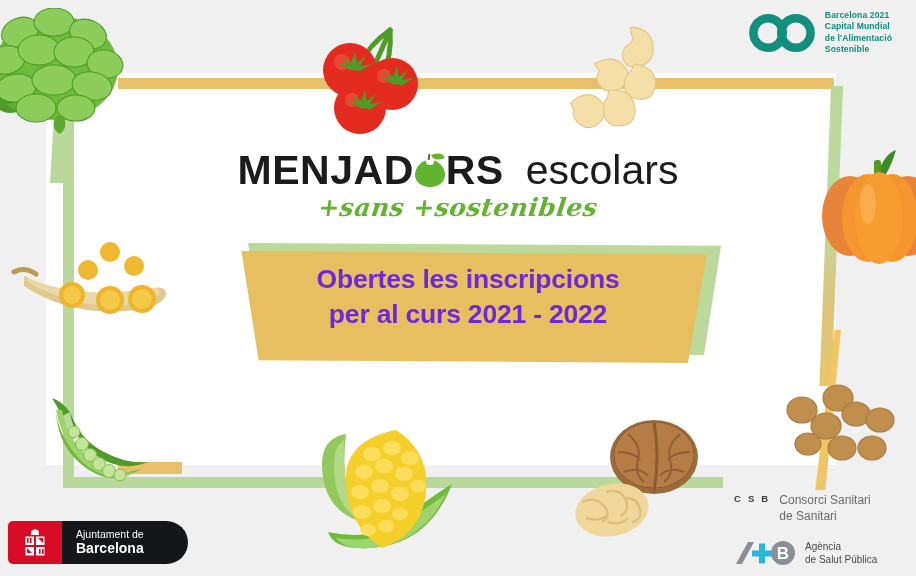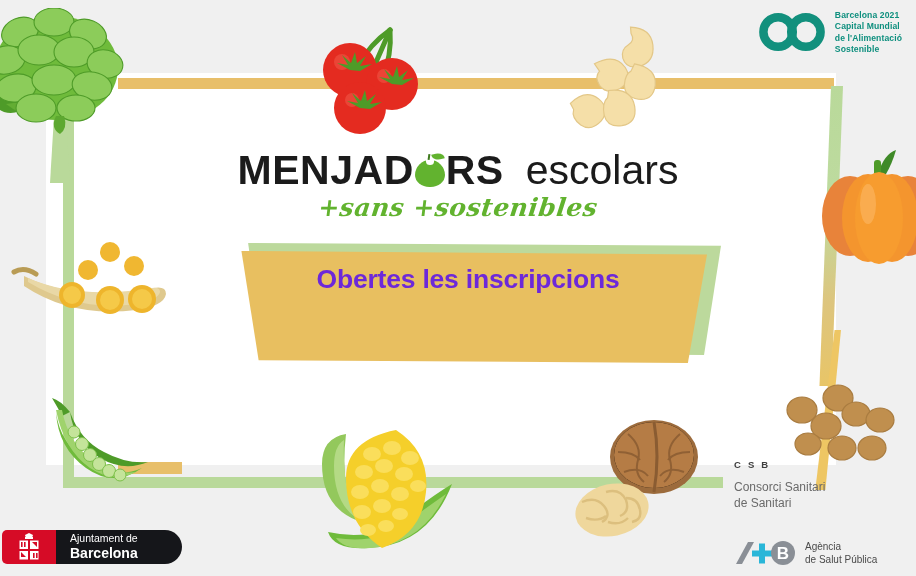--- a/index.html
+++ b/index.html
@@ -101,46 +101,46 @@
     clip-path:polygon(2.6% 0%, 100% 3.2%, 96% 100%, 6.2% 97.5%);
   }
   .banner-text{
     position:absolute;left:229px;top:262px;width:478px;
     text-align:center;color:#6d28d9;font-weight:bold;
     font-size:26.5px;line-height:1.33;letter-spacing:-0.2px;
     pointer-events:auto;
   }
 
   
-  .bcn2021{position:absolute;right:14px;top:10px;display:flex;gap:9px;}
+  .bcn2021{position:absolute;right:24px;top:10px;display:flex;align-items:center;gap:9px;}
   .infinity{width:68px;height:44px;flex:0 0 auto;}
   .bcn2021 .txt{
     color:#0e8f7e;font-size:8.6px;font-weight:bold;line-height:1.33;letter-spacing:0.1px;
   }
 
   
   .ajuntament{
-    position:absolute;left:2px;bottom:12px;height:34px;width:180px;
+    position:absolute;left:8px;bottom:12px;height:43px;width:180px;
     display:flex;align-items:stretch;
   }
   .aj-red{
     width:54px;background:#d60b26;border-radius:5px 0 0 5px;
     position:relative;display:flex;align-items:center;justify-content:center;
   }
   .aj-black{
     flex:1;background:#15161a;border-radius:0 23px 23px 0;
     display:flex;flex-direction:column;justify-content:center;padding-left:14px;
   }
   .aj-l1{color:#fff;font-size:10.5px;line-height:1.2;}
   .aj-l2{color:#fff;font-size:14px;font-weight:bold;line-height:1.2;}
   .crest{width:26px;height:30px;}
 
   
   .right-logos{position:absolute;right:12px;bottom:10px;width:170px;}
-  .csb{display:flex;align-items:flex-start;gap:9px;margin-bottom:29px;flex-direction:column;}
+  .csb{display:flex;align-items:flex-start;gap:9px;margin-bottom:16px;}
   .csb-mark{color:#3d3d3d;font-size:9.5px;font-weight:bold;letter-spacing:2.2px;padding-top:1px;}
   .csb-txt{color:#6a6a6a;font-size:12px;line-height:1.35;}
   .aspb{display:flex;align-items:center;gap:9px;}
   .aspb-mark{width:62px;height:26px;flex:0 0 auto;}
   .aspb-txt{color:#4a4a4a;font-size:10px;line-height:1.3;}
 
   
   .art{position:absolute;}
 </style>
 </head>
@@ -338,20 +338,21 @@
       <span class="escolars">escolars</span>
     </div>
     <div class="tagline">+sans  +sostenibles</div>
   </div>
 
   <div class="banner-wrap">
     <div class="band-green"></div>
     <div class="band-gold"></div>
     <div class="banner-text">
       <div>Obertes les inscripcions</div>
+      <div>per al curs 2021 - 2022</div>
     </div>
   </div>
 
   <div class="ajuntament">
     <div class="aj-red">
       <svg class="crest" viewBox="0 0 26 30">
         <path d="M13 1 l4 2 l-1 3 l-6 0 l-1 -3 Z" fill="#fff"></path>
         <rect x="9" y="5" width="8" height="2" fill="#fff"></rect>
         <rect x="3" y="8" width="20" height="20" fill="#fff"></rect>
         <rect x="3" y="8" width="20" height="20" fill="none" stroke="#d60b26" stroke-width="1"></rect>

